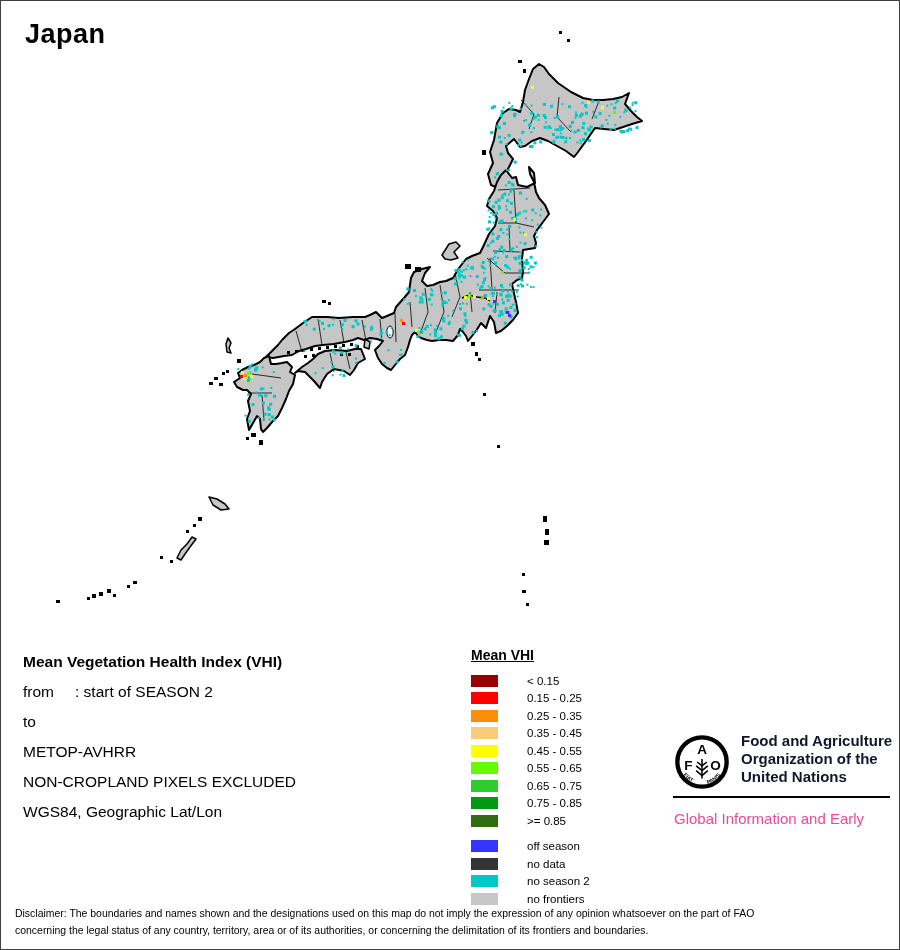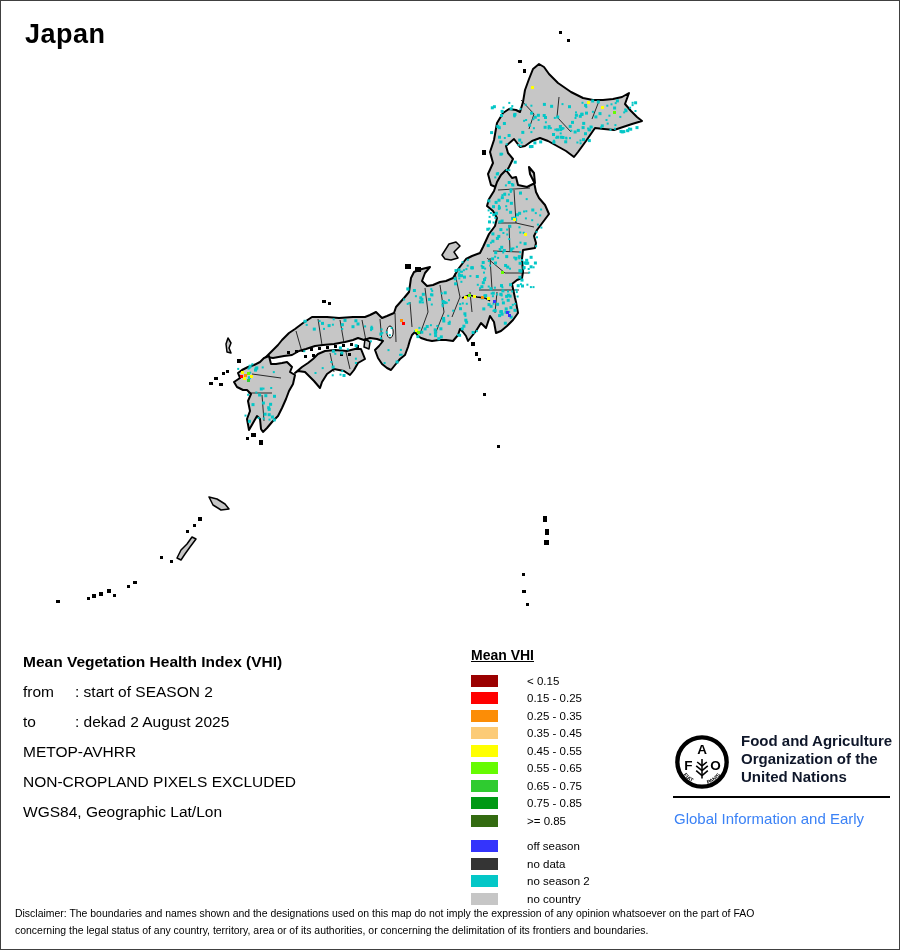--- a/index.html
+++ b/index.html
@@ -24,21 +24,21 @@
   .legend-title{font-size:14px; font-weight:bold; text-decoration:underline; margin-bottom:9px;}
   .lrow{display:flex; align-items:center; height:17.5px;gap:15px;}
   .lrow .sw{width:27px; height:12px; display:inline-block; flex:0 0 27px;}
   .lrow .lab{margin-left:14px; font-size:11.5px; white-space:nowrap;}
   .legend .gap{height:8px;}
   
   .fao{position:absolute; left:672px; top:729px; width:220px;}
   .fao-logo{position:absolute; left:0; top:3px; width:58px; height:58px;}
   .fao-org{position:absolute; left:68px; top:2px; font-size:15px; font-weight:bold; line-height:18px; color:#0f172a; white-space:nowrap;}
   .fao-divider{position:absolute; left:0; top:66px; width:217px; height:2px; background:#000;}
-  .fao-giews{position:absolute; left:1px; top:78px; font-size:15px; line-height:21px; color:#3b82f6; white-space:nowrap;}
+  .fao-giews{position:absolute; left:1px; top:78px; font-size:15px; line-height:21px; color:#ec4899; white-space:nowrap;}
   
   .disclaimer{position:absolute; left:14px; top:904px; width:860px; font-size:11px; line-height:16.5px;
     transform:scaleX(.95); transform-origin:0 0; white-space:nowrap;}
 </style>
 </head>
 <body>
 
 <div class="page">
 
   <svg class="map-svg" viewBox="0 0 900 950" aria-hidden="true">
@@ -678,21 +678,20 @@
   <div class="page-title">Japan</div>
 
   <div class="info">
     <div class="hdr">Mean Vegetation Health Index (VHI)</div>
     <div class="row">
       <span class="lbl">from</span>
       <span>: start of SEASON 2</span>
     </div>
     <div class="row">
       <span class="lbl">to</span>
-      <span>: dekad 2 August 2025</span>
     </div>
     <div class="line">METOP-AVHRR</div>
     <div class="line">NON-CROPLAND PIXELS EXCLUDED</div>
     <div class="line">WGS84, Geographic Lat/Lon</div>
   </div>
 
   <div class="legend">
     <div class="legend-title">Mean VHI</div>
     <div class="lrow">
         <span class="sw" style="background: rgb(155, 0, 0);"></span>
@@ -738,21 +737,21 @@
     <div class="lrow">
         <span class="sw" style="background: rgb(52, 52, 52);"></span>
         <span class="lab">no data</span>
       </div>
     <div class="lrow">
         <span class="sw" style="background: rgb(4, 199, 199);"></span>
         <span class="lab">no season 2</span>
       </div>
     <div class="lrow">
         <span class="sw" style="background: rgb(198, 198, 198);"></span>
-        <span class="lab">no country</span>
+        <span class="lab">no frontiers</span>
       </div>
   </div>
 
   <div class="fao">
     <svg class="fao-logo" viewBox="-30 -30 60 60" aria-hidden="true">
       <circle cx="0" cy="0" r="25.5" fill="#fff" stroke="#000" stroke-width="4.5"></circle>
       <path d="M-20,12 A23.3,23.3 0 0 0 20,12" id="mottoArc" fill="none"></path>
       <g font-family="Liberation Sans, sans-serif" font-weight="bold" fill="#000">
         <text x="-14" y="8" font-size="14" text-anchor="middle">F</text>
         <text x="0" y="-8" font-size="14" text-anchor="middle">A</text>

